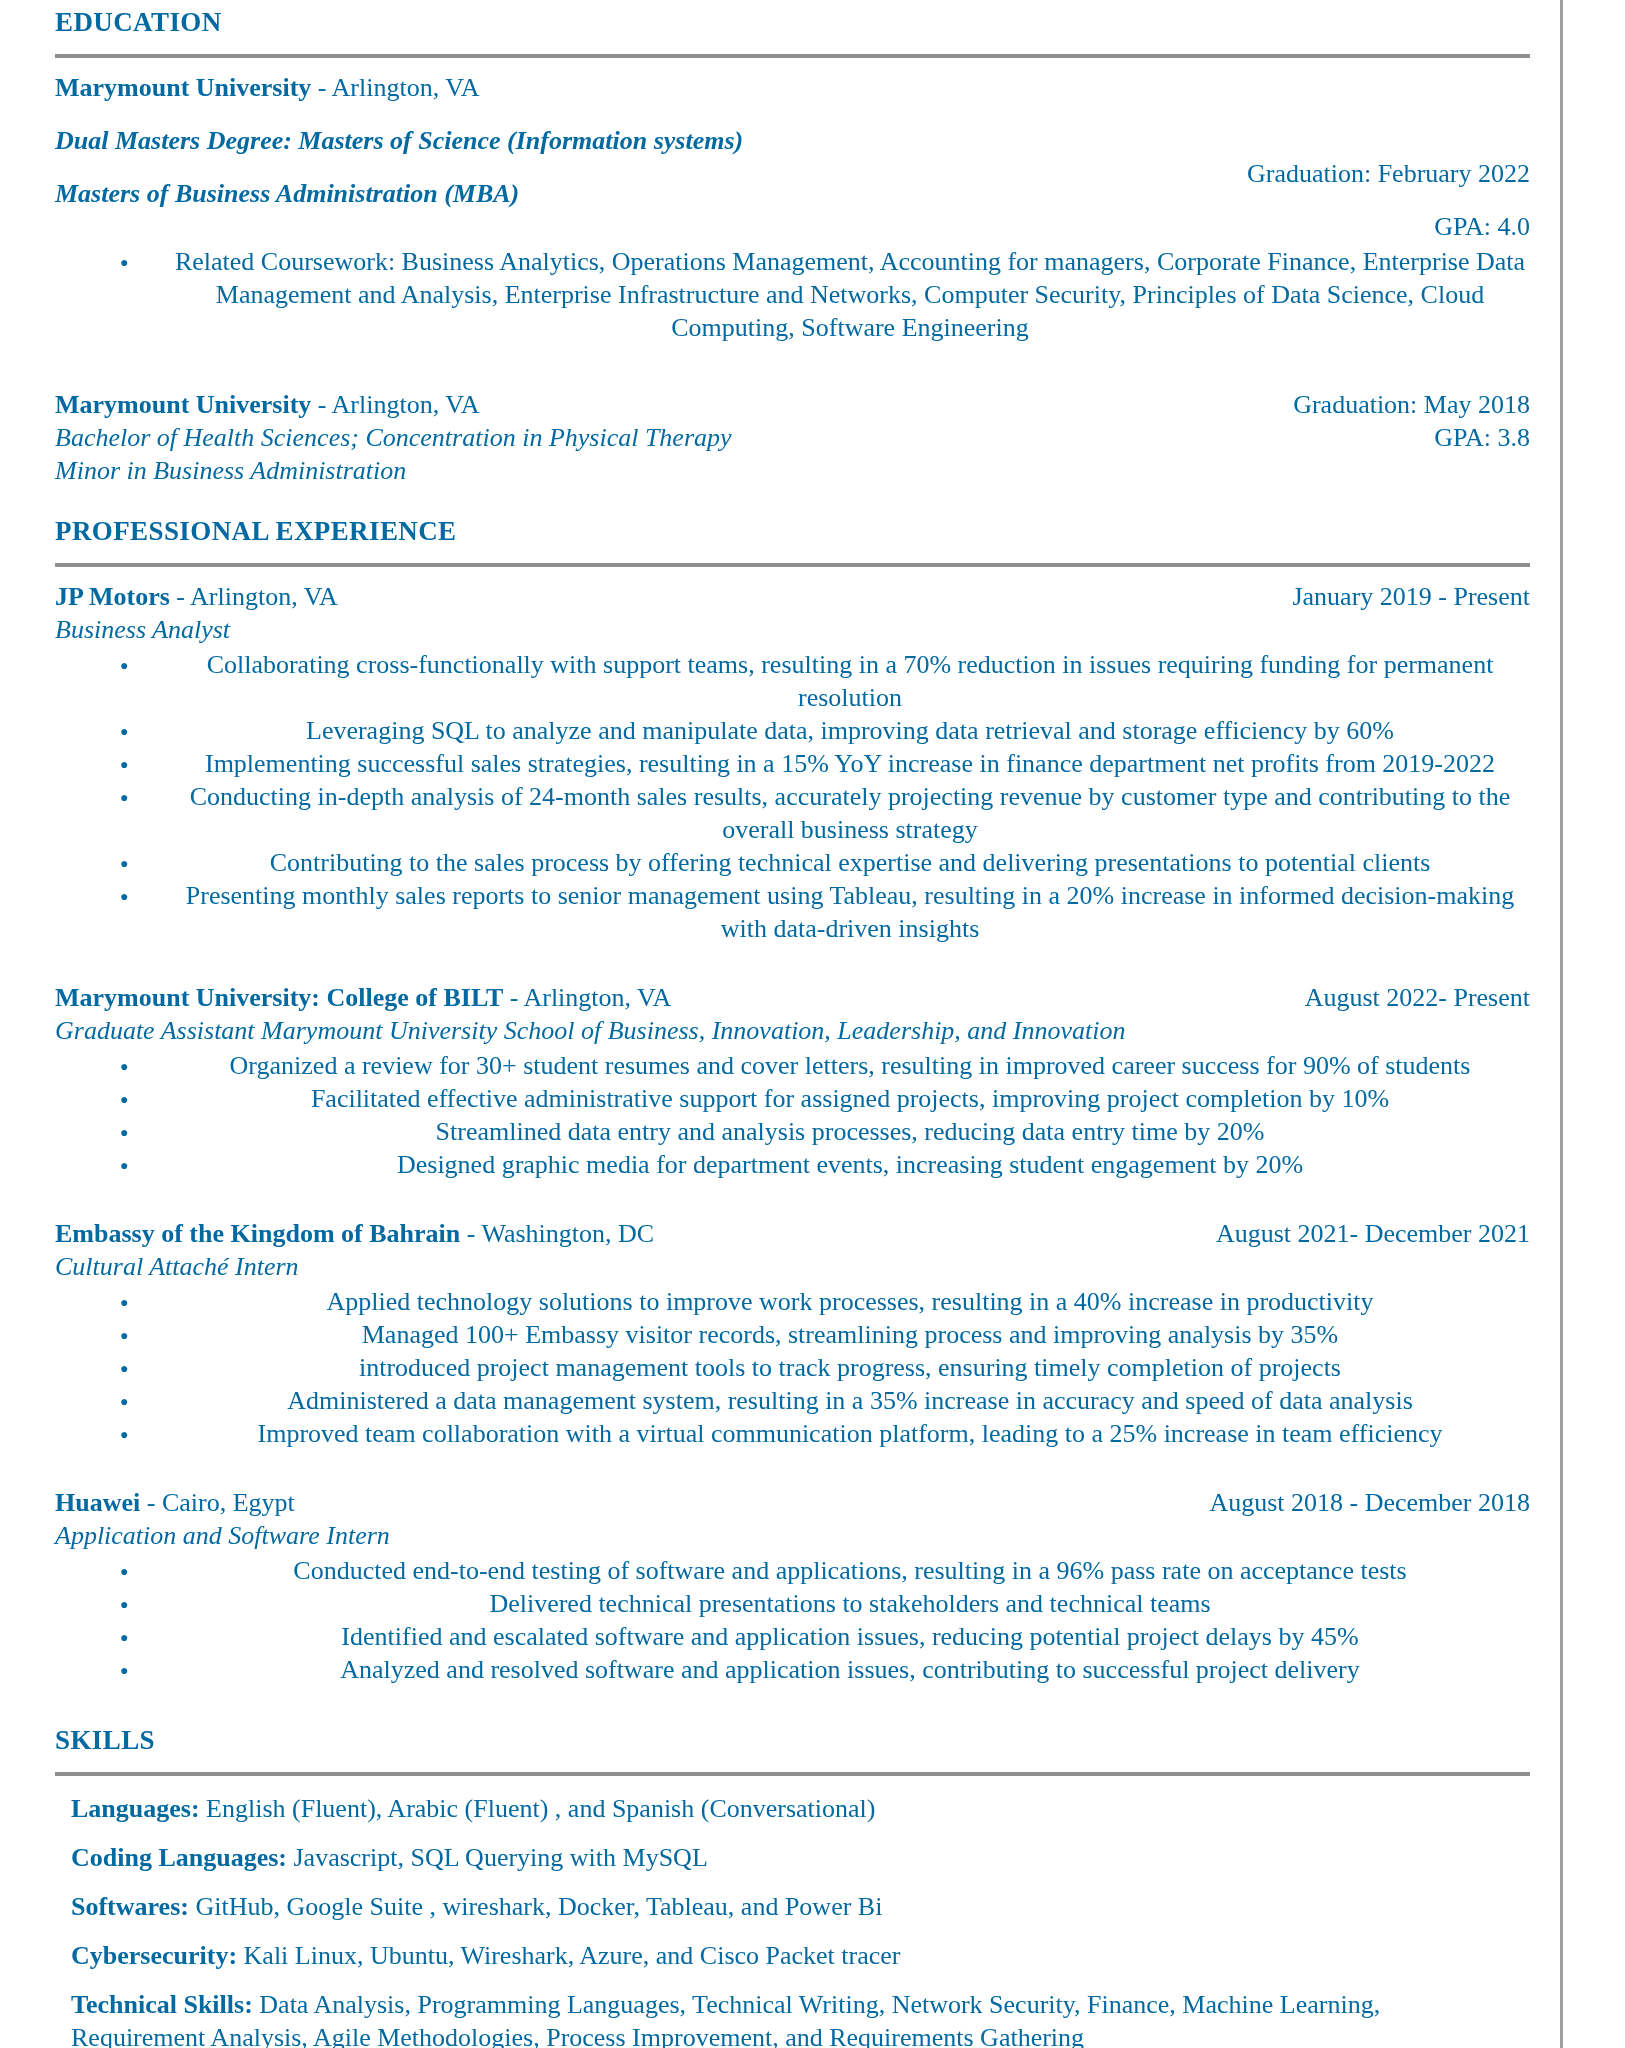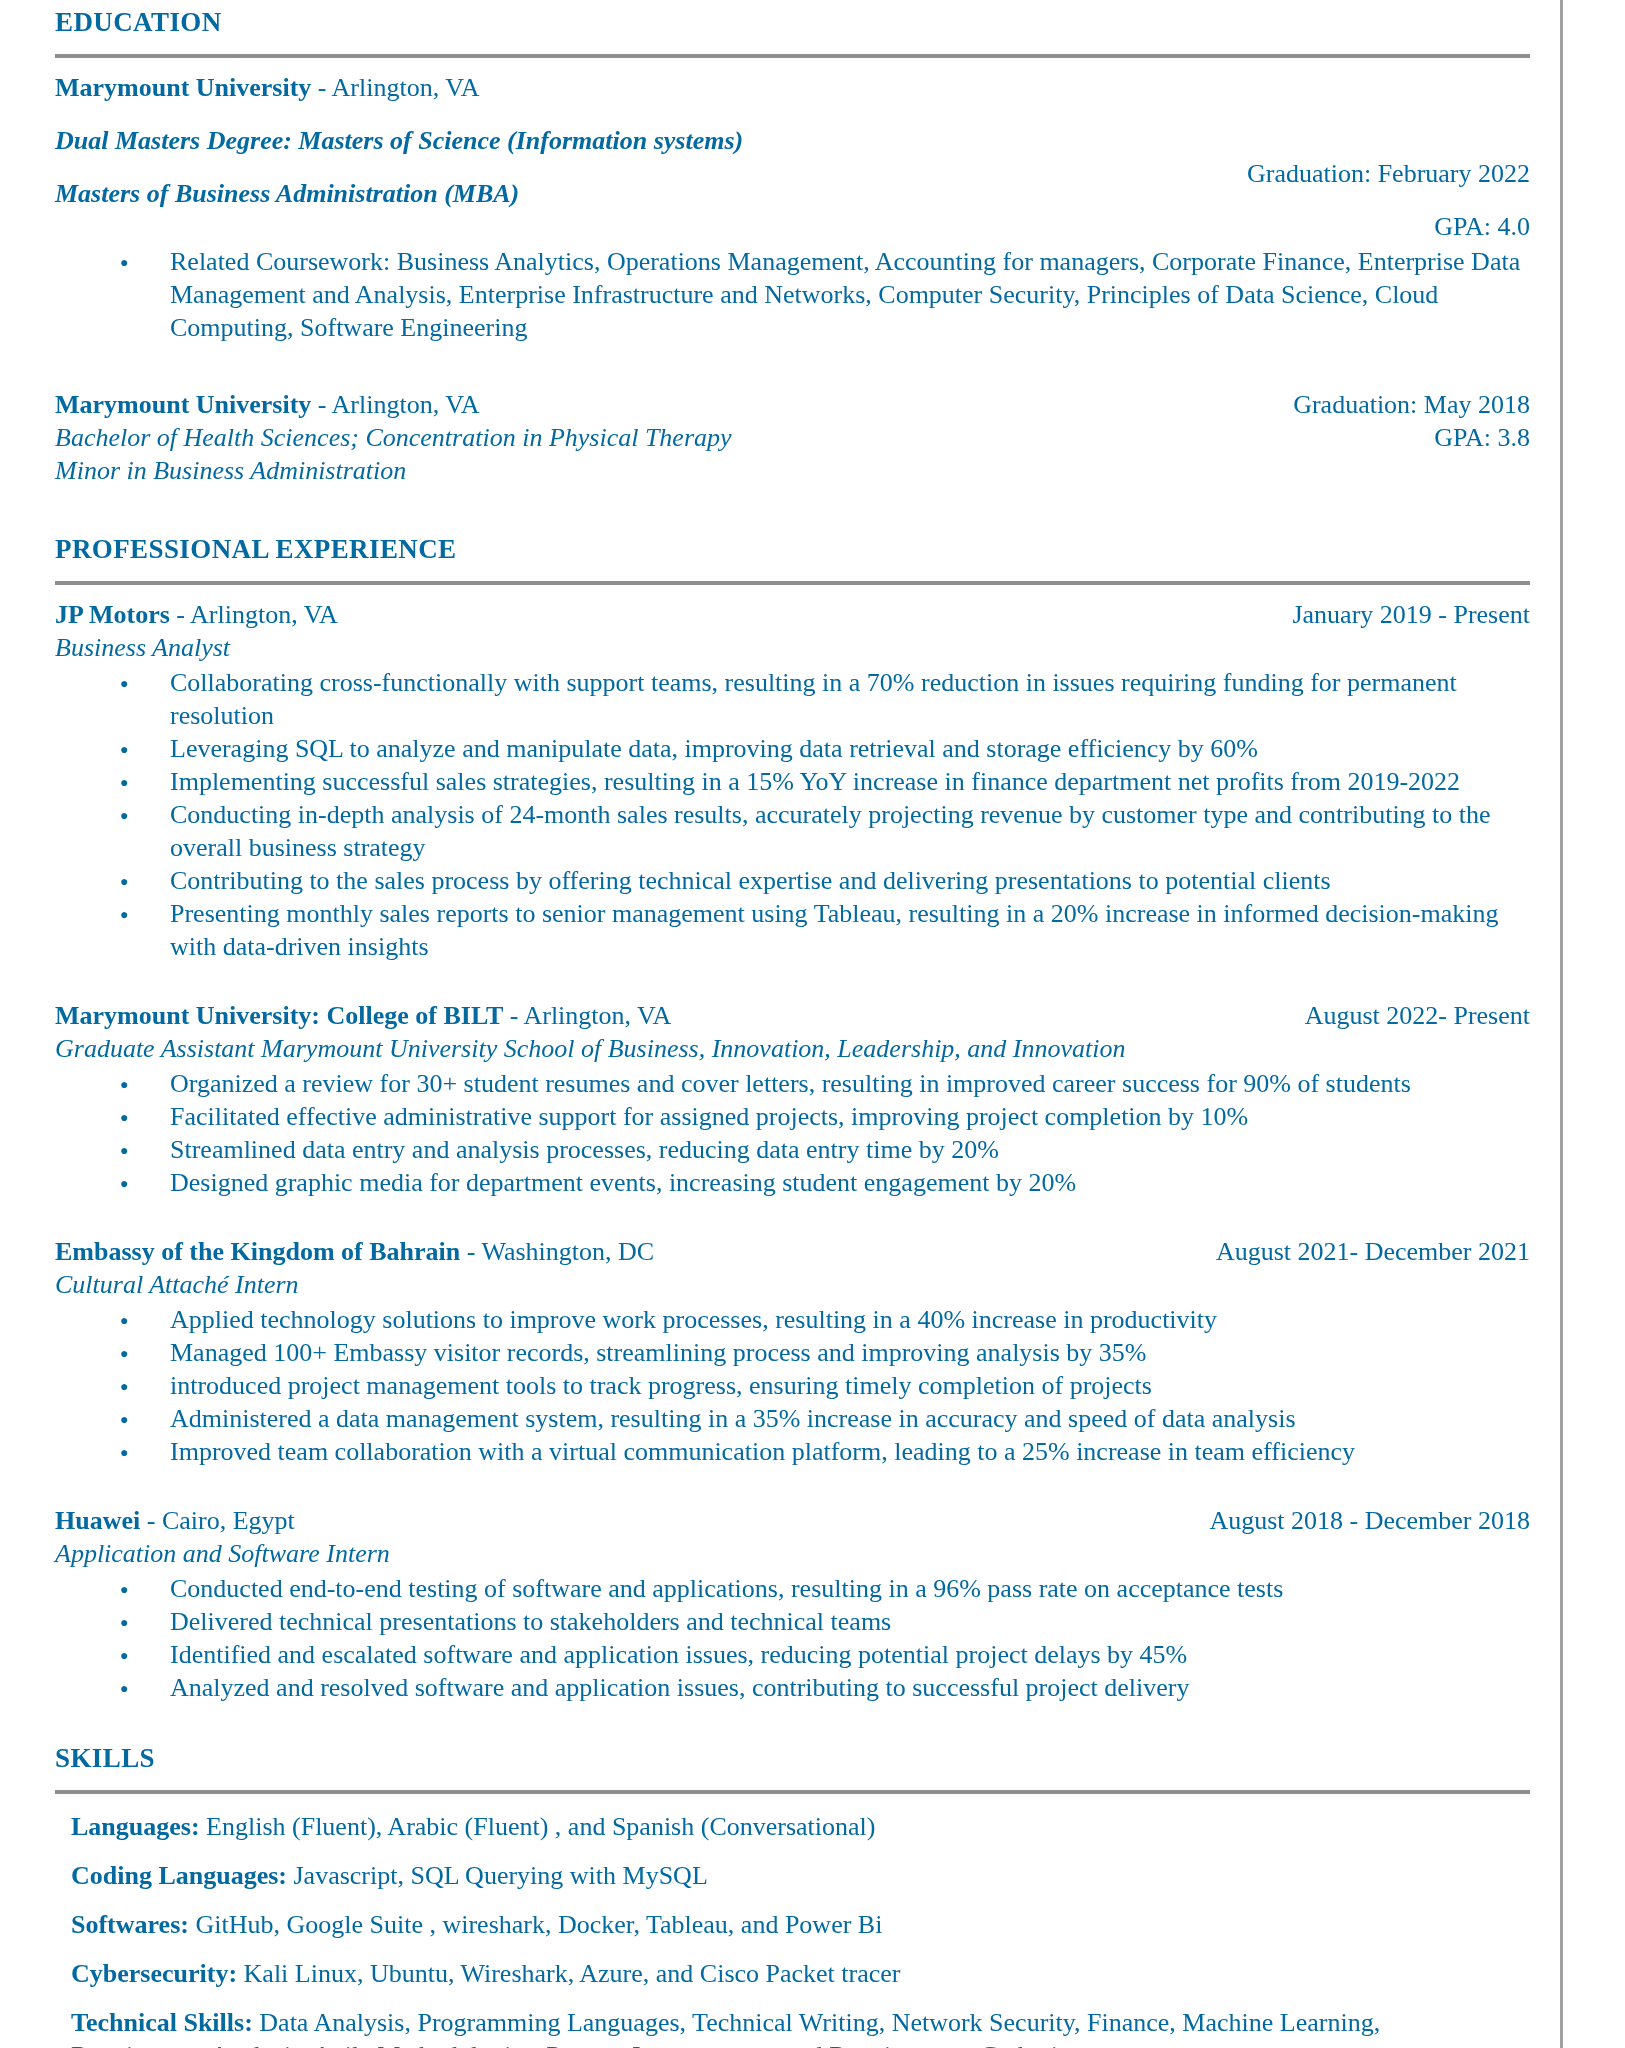--- a/index.html
+++ b/index.html
@@ -29,31 +29,32 @@
     height: 4px;
     background: #8f8f8f;
     margin: 15px 0 13px 0;
   }
   .row { display: flex; justify-content: space-between; align-items: flex-start; }
   .row .right { white-space: nowrap; text-align: right; }
   ul.bullets {
     margin: 2px 0 0 0;
     padding: 0 0 0 115px;
     list-style: none;
+    text-align: center;
   }
   ul.bullets li { position: relative; padding-left: 0; }
   ul.bullets li::before {
     content: "\25CF";
     font-size: 14px;
     position: absolute;
     left: -50px;
     top: 1px;
   }
   .edu-entry-2 { margin-top: 44px; }
-  .section-experience { margin-top: 46px; }
+  .section-experience { margin-top: 28px; }
   .section-skills { margin-top: 38px; }
   .job { margin-top: 0; }
   .job + .job { margin-top: 36px; }
   .skill-row { margin: 16px; }
   .page-right-border {
     position: absolute;
     top: 0; bottom: 0; right: 3px;
     width: 3px;
     background: #a0a0a0;
   }

